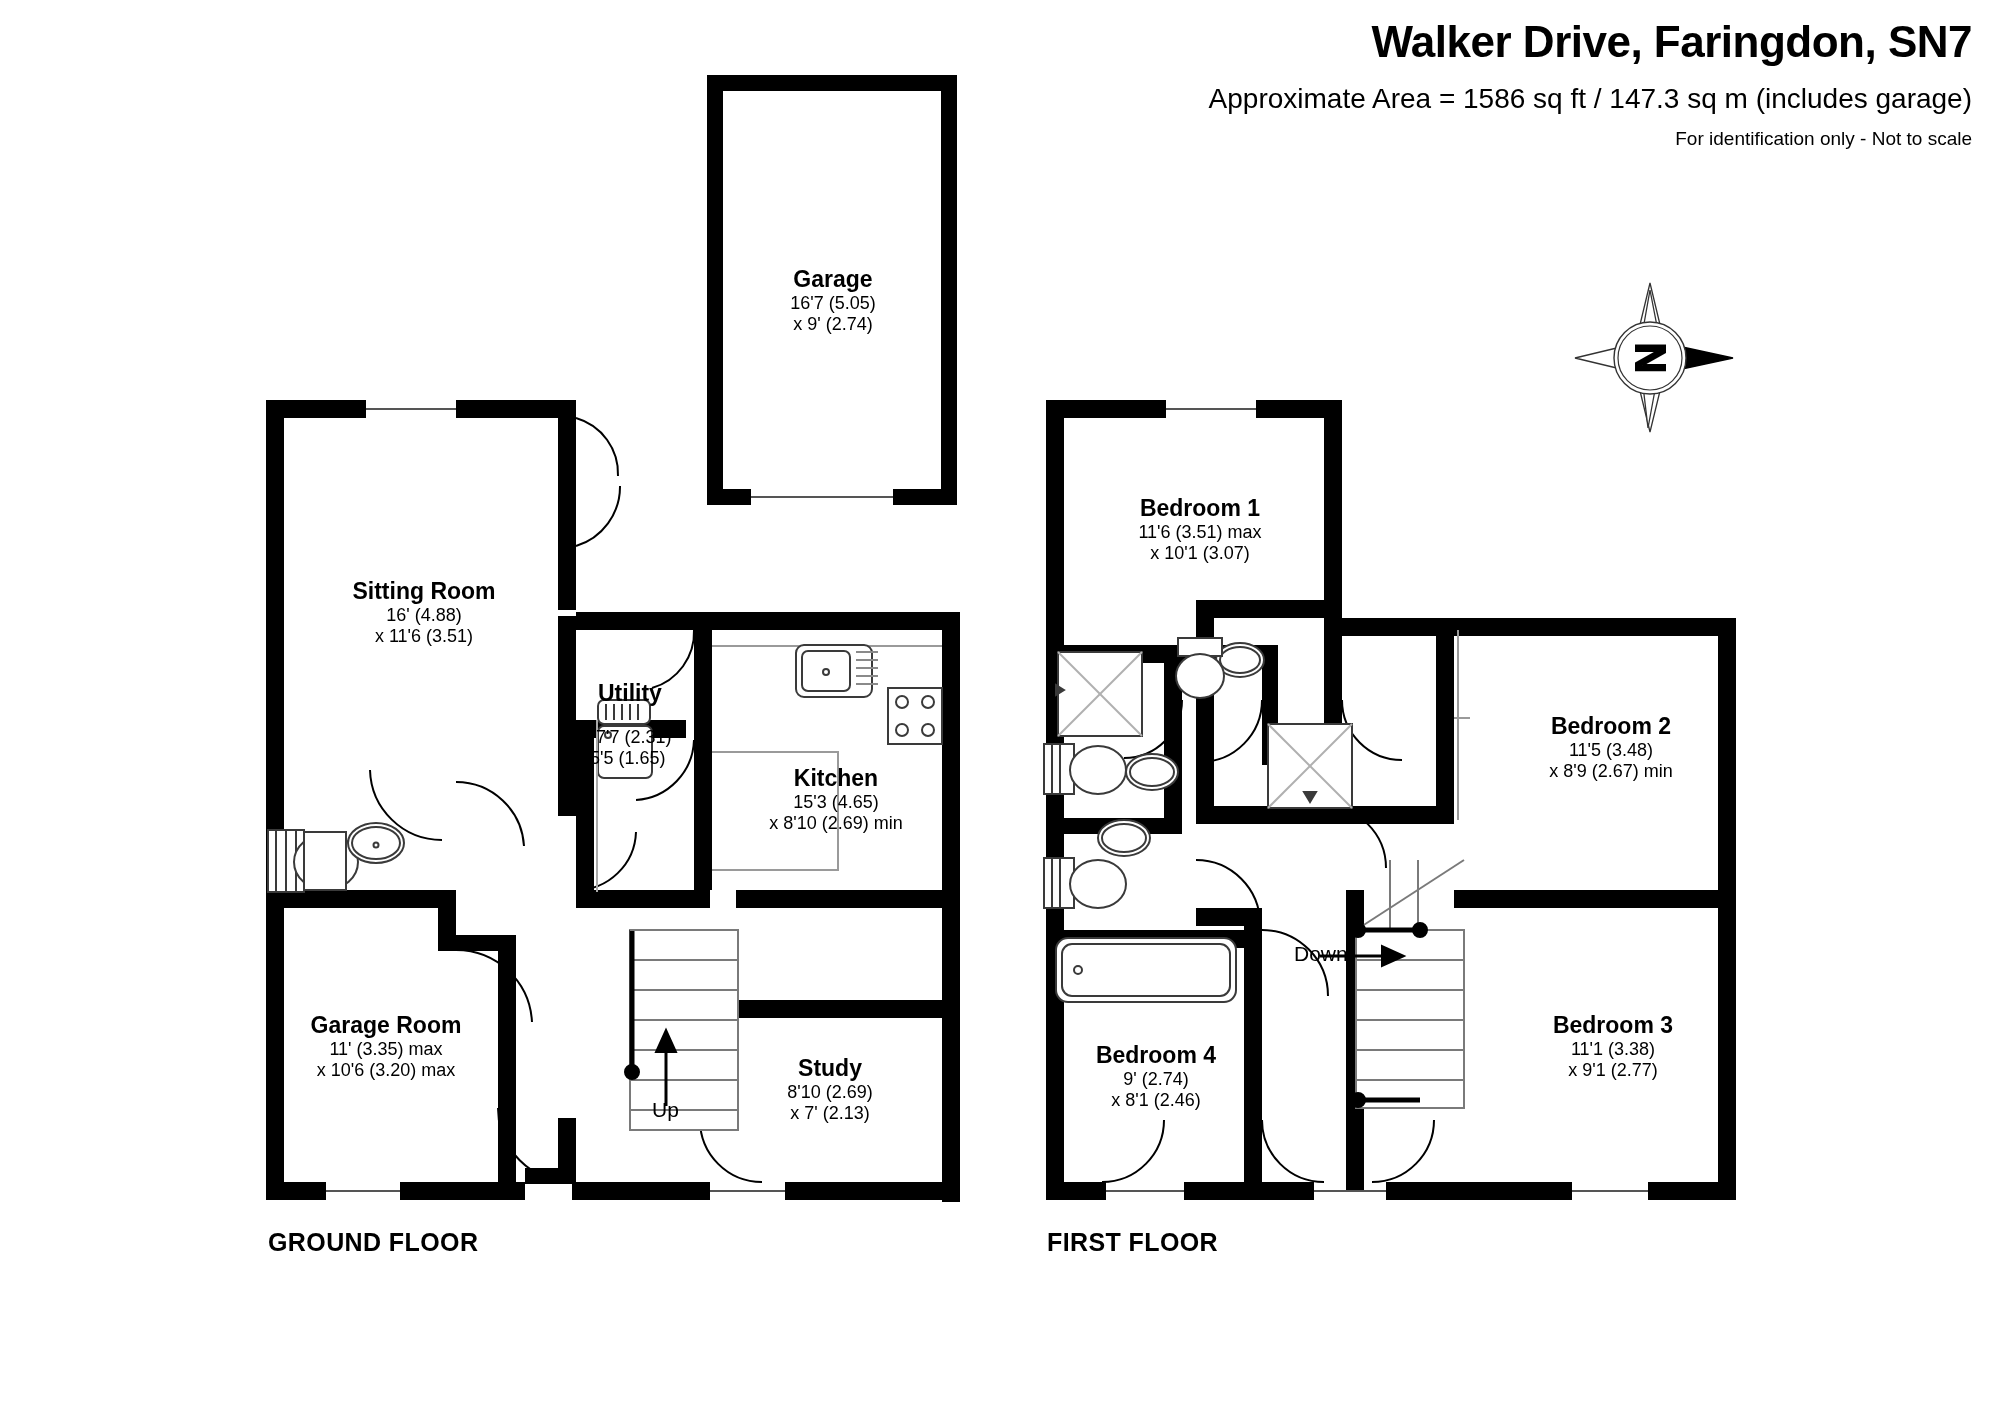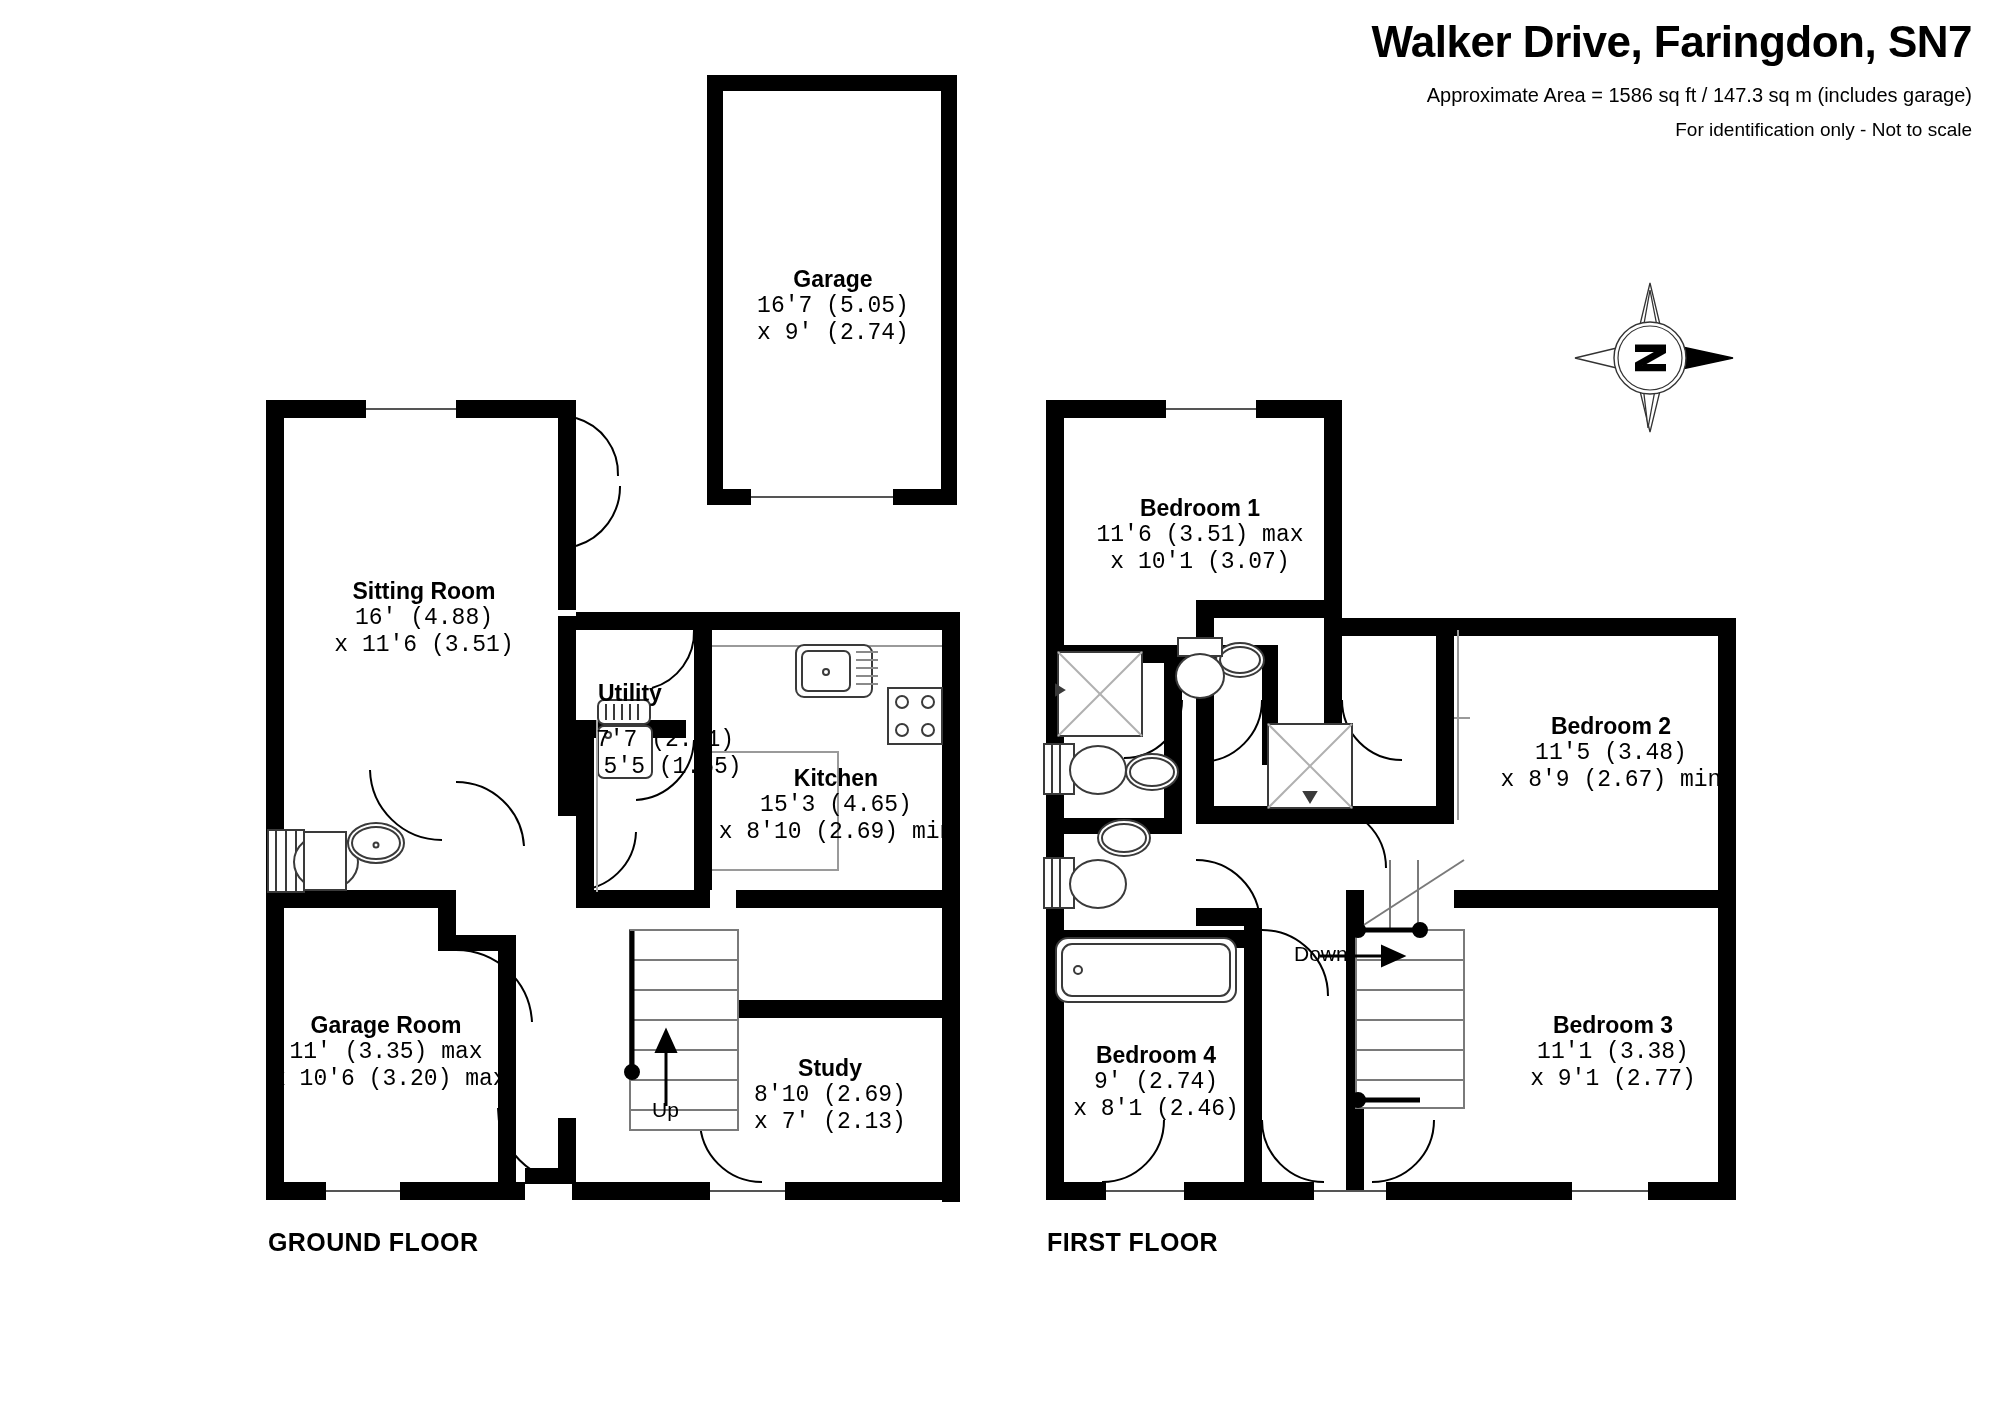--- a/index.html
+++ b/index.html
@@ -1,32 +1,32 @@
 <!DOCTYPE html>
 <html><head>
 <meta charset="utf-8">
 <style>
   html,body{margin:0;padding:0;background:#ffffff;}
   body{width:2000px;height:1414px;position:relative;overflow:hidden;
        font-family:"Liberation Sans",sans-serif;color:#000;}
 
   .header{position:absolute;top:0;right:28px;width:1240px;text-align:right;}
   .title{font-size:44px;font-weight:bold;letter-spacing:-0.5px;margin-top:18px;line-height:1.1;}
-  .area{font-size:20px;margin-top:18px;line-height:1.1;}
+  .area{font-size:28px;margin-top:18px;line-height:1.1;}
   .noscale{font-size:19px;margin-top:14px;line-height:1.1;}
 
   .plan{position:absolute;left:0;top:0;width:2000px;height:1414px;}
 
   .floorlabel{position:absolute;font-size:25px;font-weight:bold;letter-spacing:0.4px;}
   #gf-label{left:268px;top:1228px;}
   #ff-label{left:1047px;top:1228px;text-align:center;}
 
   .roomlabel{position:absolute;text-align:center;line-height:1.18;white-space:nowrap;}
   .roomlabel .rname{font-size:23px;font-weight:bold;}
-  .roomlabel .rdim{font-size:23px;font-family:Liberation Mono, monospace;}
+  .roomlabel .rdim{font-size:18px;}
 
   .stairword{position:absolute;font-size:21px;font-weight:normal;}
 
   
   .footer{position:absolute;left:0;top:1300px;width:2000px;height:114px;}
 </style>
 </head>
 <body>
 
 <div class="header">

